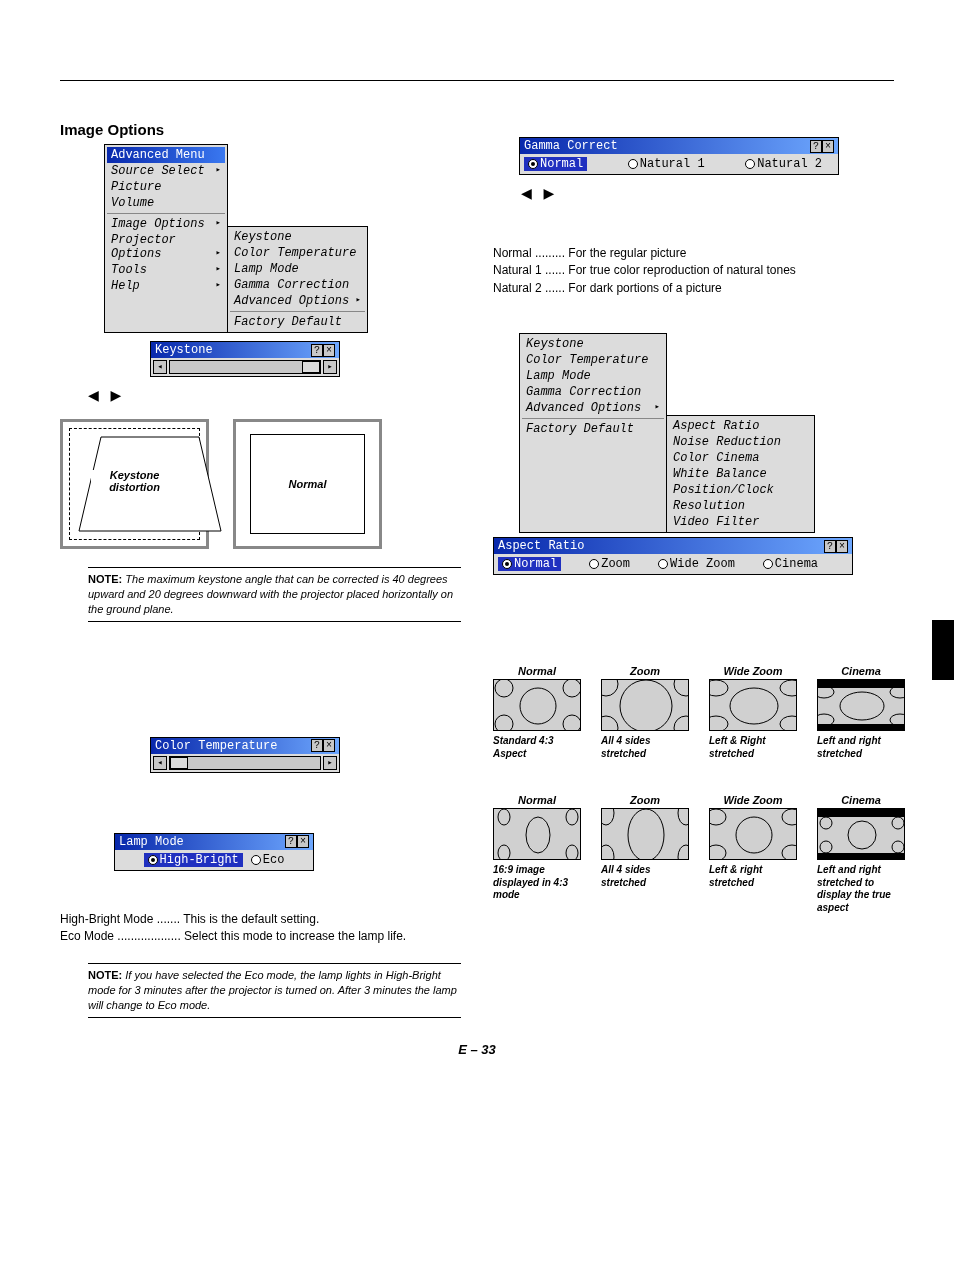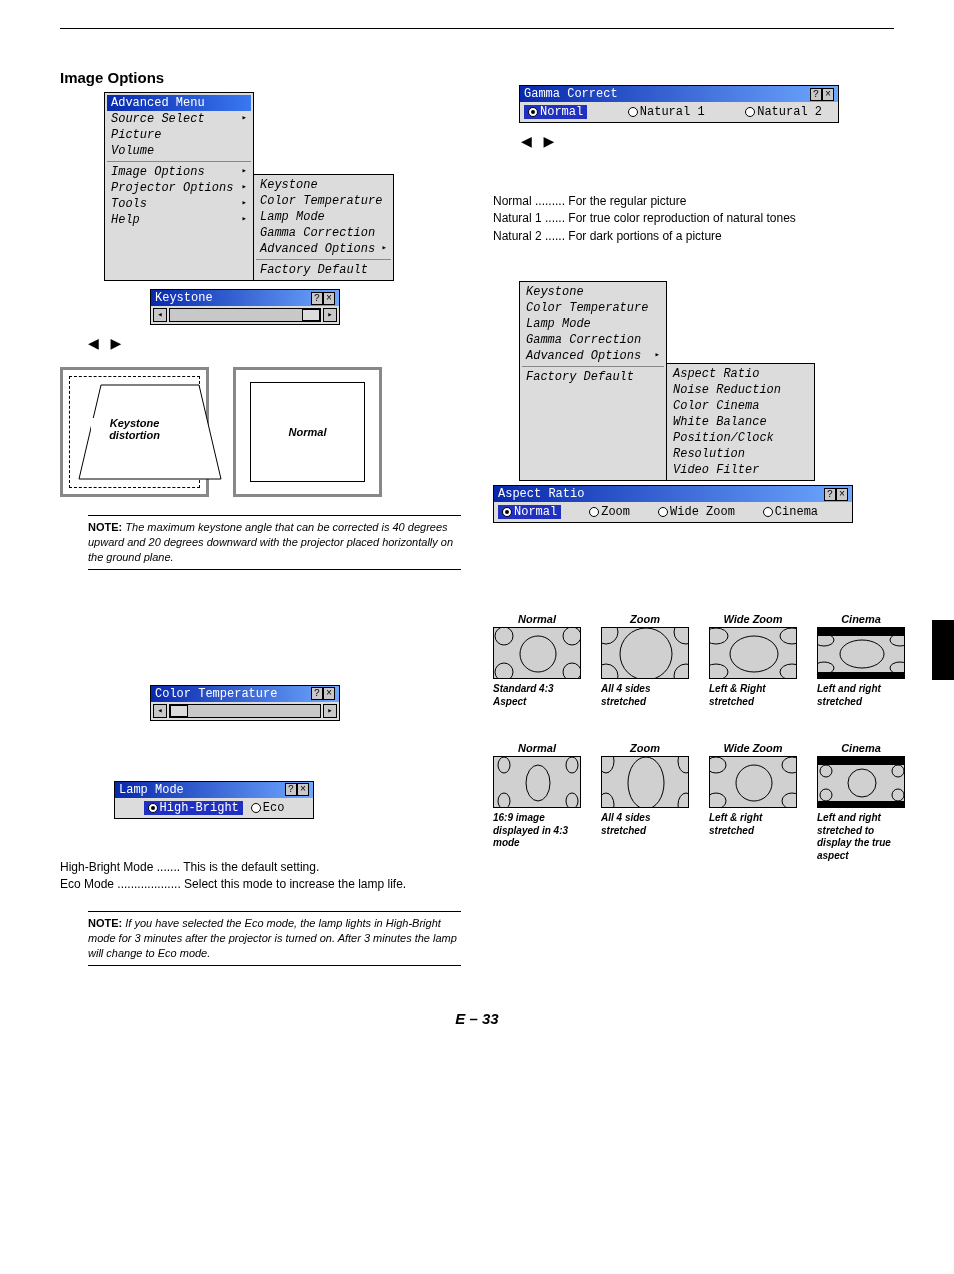--- a/index.html
+++ b/index.html
@@ -6,21 +6,21 @@
   body {
     margin: 0;
     padding: 0;
     width: 954px;
     font-family: Arial, Helvetica, sans-serif;
     background: #fff;
     color: #000;
   }
   .page {
     width: 954px;
-    padding: 28px 60px 40px 60px;
+    padding: 80px 60px 40px 60px;
     position: relative;
   }
   .hr-top {
     height: 1px;
     background: #000;
     margin-bottom: 40px;
   }
   .cols {
     display: flex;
     gap: 32px;
@@ -238,40 +238,40 @@
   .black-tab {
     position: absolute;
     right: 0;
     top: 620px;
     width: 22px;
     height: 60px;
     background: #000;
   }
   .page-no {
     text-align: center;
-    font-size: 15px;
+    font-size: 13px;
     font-weight: bold;
     font-style: italic;
-    margin-top: 44px;
+    margin-top: 24px;
   }
   svg { display: block; }
 </style>
 </head>
 <body>
 
 <div class="page">
   <div class="hr-top"></div>
   <div class="black-tab"></div>
   <div class="cols">
 
     <div class="col">
       <h2 class="section-title">Image Options</h2>
 
       <div class="menu-row" style="margin-left:44px;">
-        <div class="menu-panel" style="width:150px;">
+        <div class="menu-panel" style="width:124px;">
           <div class="menu-title">Advanced Menu</div>
           <div class="menu-item"><span>Source Select</span><span class="arrow">▸</span></div>
           <div class="menu-item"><span>Picture</span></div>
           <div class="menu-item"><span>Volume</span></div>
           <div class="menu-divider"></div>
           <div class="menu-item"><span>Image Options</span><span class="arrow">▸</span></div>
           <div class="menu-item"><span>Projector Options</span><span class="arrow">▸</span></div>
           <div class="menu-item"><span>Tools</span><span class="arrow">▸</span></div>
           <div class="menu-item"><span>Help</span><span class="arrow">▸</span></div>
         </div>

